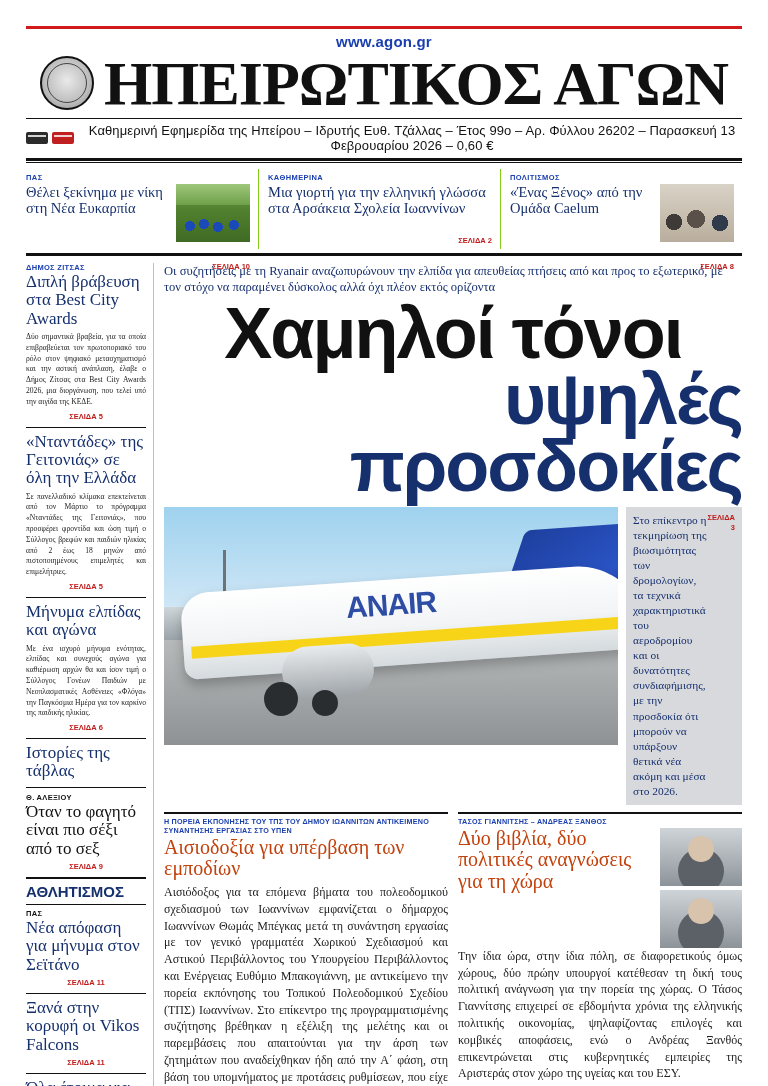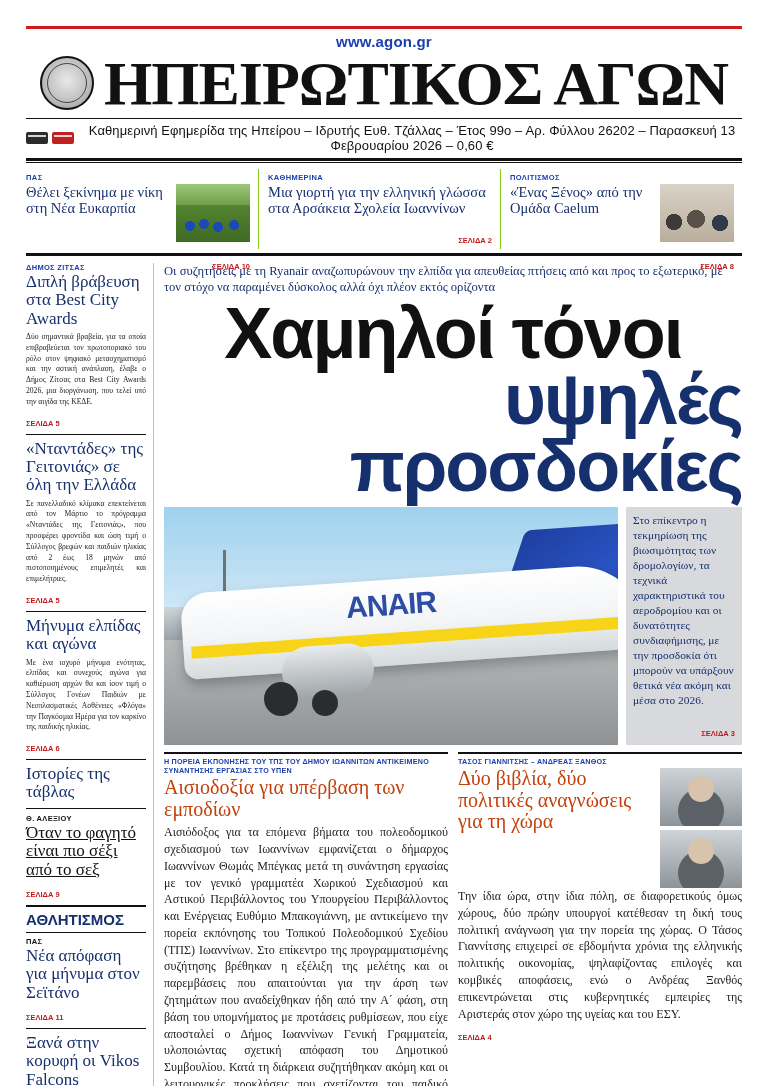--- a/index.html
+++ b/index.html
@@ -187,34 +187,34 @@
     color: #1a3fae;
     letter-spacing: .3px;
     margin-bottom: 1px;
   }
   .side-head {
     font-size: 17px;
     line-height: 1.08;
     color: #16306e;
     margin-bottom: 4px;
   }
-  .side-head.black { color: #111; text-decoration: underline; }
+  .side-head.black { color: #111; }
   .side-body {
     font-size: 7.6px;
     line-height: 1.42;
     text-align: justify;
     color: #222;
   }
   .side-page {
     font-family: "Liberation Sans", sans-serif;
     font-weight: bold;
     font-size: 7.5px;
     color: #c01a1a;
-    text-align: left;
-    margin-top: 11px;
+    text-align: center;
+    margin-top: 4px;
   }
   .side-sep { height: 1px; background: #111; margin: 6px 0 5px; }
   .side-sep.thick { height: 2px; }
 
   
   .lead-intro {
     font-size: 12.6px;
     line-height: 1.28;
     color: #16306e;
     padding-bottom: 3px;
@@ -313,21 +313,21 @@
   }
   .lead-side {
     width: 116px;
     flex: 0 0 116px;
     background: #d7d9dc;
     padding: 6px 7px;
     font-size: 11.4px;
     line-height: 1.32;
     color: #16306e;
     display: flex;
-    flex-direction: column;
+    flex-direction: row;
     justify-content: space-between;
   }
   .lead-side .pg {
     font-family: "Liberation Sans", sans-serif;
     font-weight: bold;
     font-size: 7.5px;
     color: #c01a1a;
     text-align: right;
   }
 

